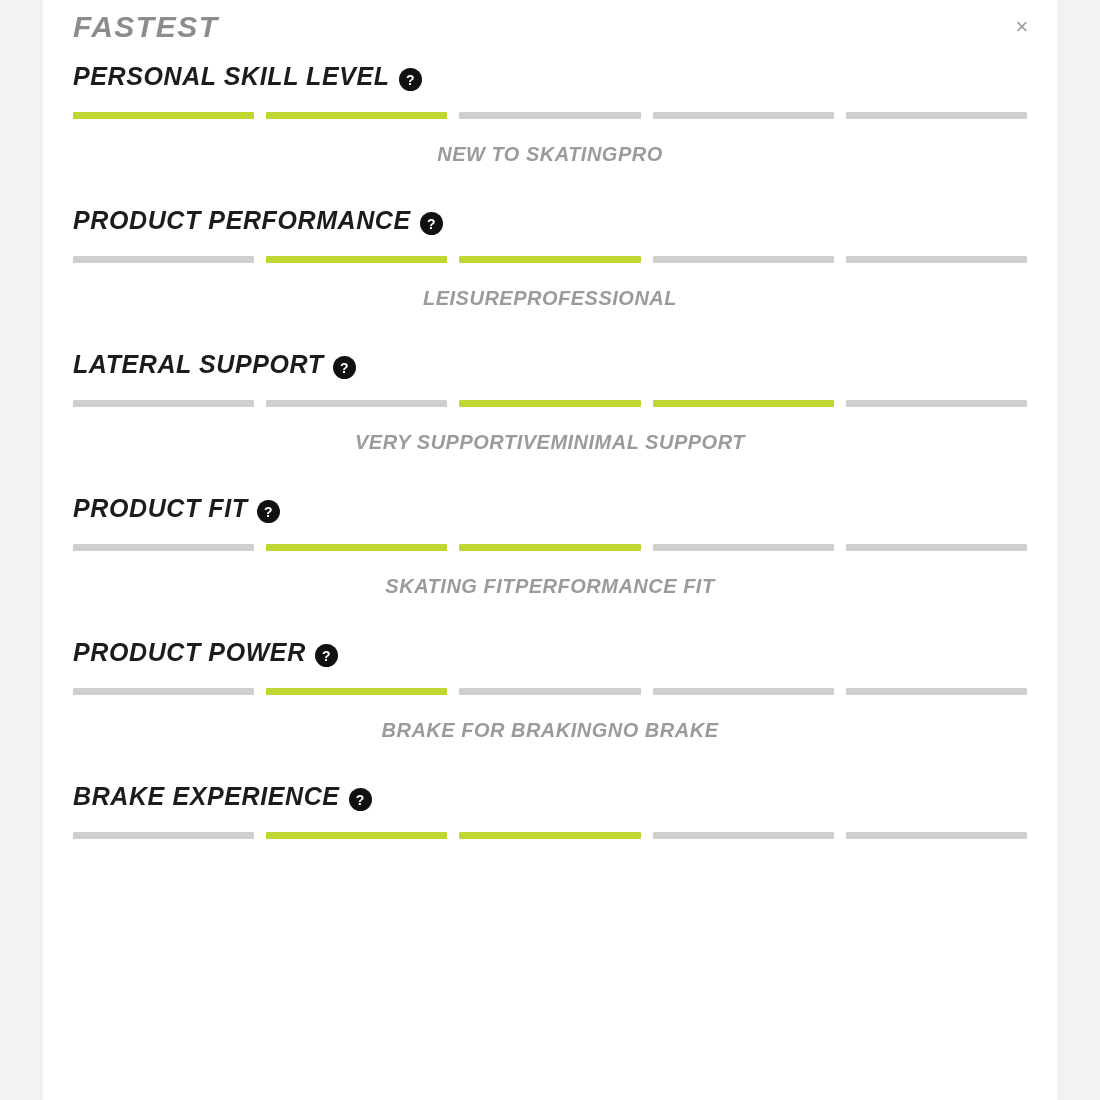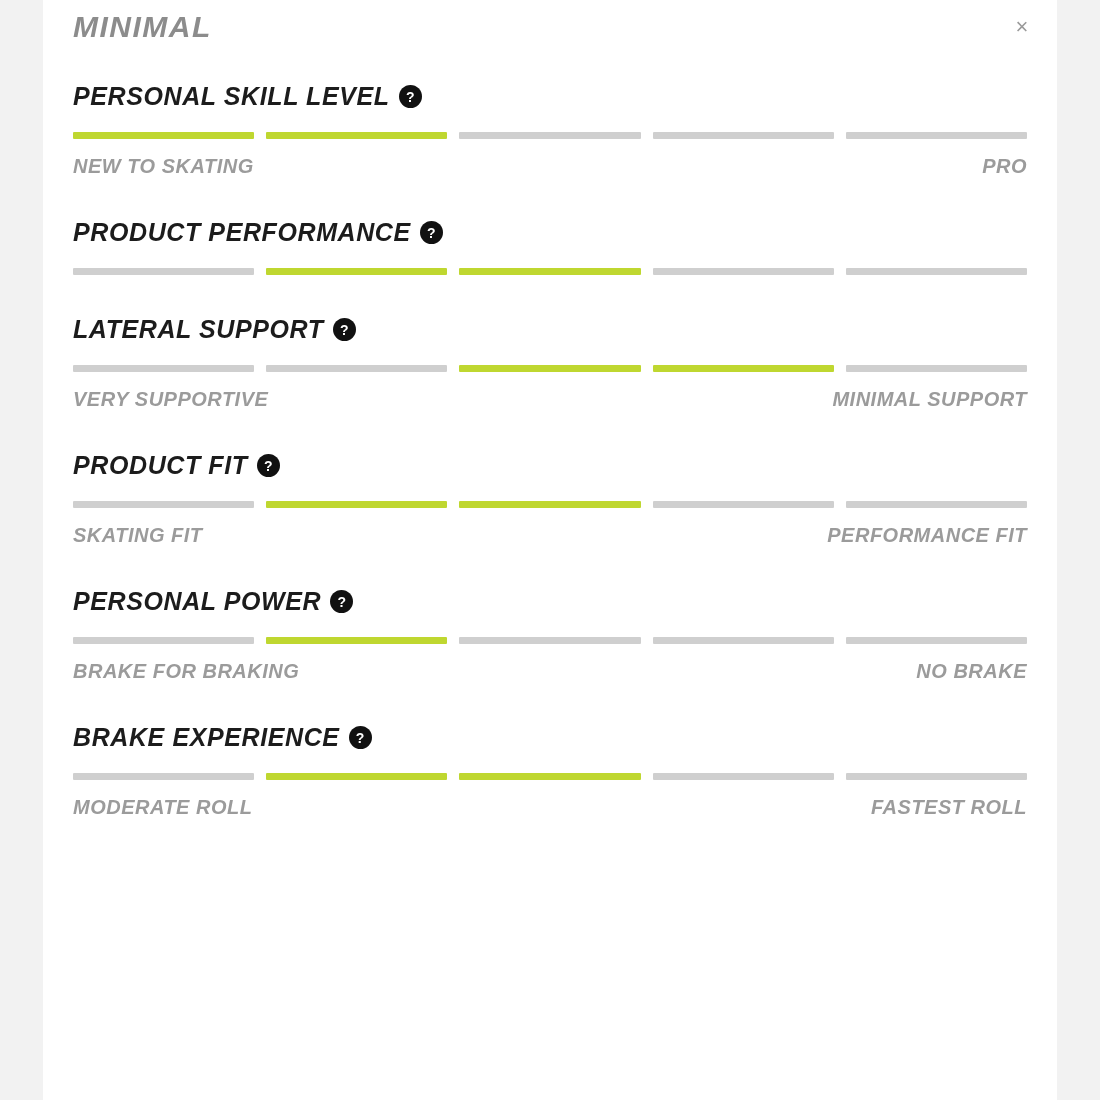--- a/index.html
+++ b/index.html
@@ -52,24 +52,23 @@
     font-family: "Liberation Sans", sans-serif;
   }
   .attr-list {
     padding: 0 30px;
   }
   .attr {
     margin-bottom: 40px;
   }
   .attr-head {
     display: flex;
-    align-items: flex-start;
+    align-items: flex-end;
     gap: 9px;
     margin-bottom: 21px;
-    margin-top: 20px;
   }
   .attr-label {
     font-size: 25px;
     font-weight: bold;
     font-style: italic;
     letter-spacing: 0.6px;
     color: #1c1c1c;
     white-space: nowrap;
   }
   .help-icon {
@@ -97,40 +96,40 @@
     height: 7px;
     background: #cfcfcf;
     border-radius: 1px;
     cursor: pointer;
   }
   .seg.on {
     background: #bfd730;
   }
   .scale-row {
     display: flex;
-    justify-content: space-between;
-    margin-top: 16px;
+    justify-content: center;
+    margin-top: 24px;
   }
   .scale-end {
     font-size: 20px;
     font-style: italic;
     font-weight: bold;
     letter-spacing: 0.5px;
     color: #9b9b9b;
   }
   .scale-end.right {
     text-align: right;
   }
 </style>
 </head>
 <body>
 
 <div class="panel">
   <div class="panel-header">
-    <div class="panel-title">MINIMAL</div>
+    <div class="panel-title">FASTEST</div>
     <button class="close-btn">×</button>
   </div>
   <div class="attr-list">
       <div class="attr">
         <div class="attr-head">
           <span class="attr-label">PERSONAL SKILL LEVEL</span>
           <span class="help-icon">?</span>
         </div>
         <div class="segments">
           <div class="seg on"></div>
@@ -149,20 +148,24 @@
           <span class="attr-label">PRODUCT PERFORMANCE</span>
           <span class="help-icon">?</span>
         </div>
         <div class="segments">
           <div class="seg"></div>
           <div class="seg on"></div>
           <div class="seg on"></div>
           <div class="seg"></div>
           <div class="seg"></div>
         </div>
+        <div class="scale-row">
+          <div class="scale-end">LEISURE</div>
+          <div class="scale-end right">PROFESSIONAL</div>
+        </div>
       </div>
       <div class="attr">
         <div class="attr-head">
           <span class="attr-label">LATERAL SUPPORT</span>
           <span class="help-icon">?</span>
         </div>
         <div class="segments">
           <div class="seg"></div>
           <div class="seg"></div>
           <div class="seg on"></div>
@@ -186,21 +189,21 @@
           <div class="seg"></div>
           <div class="seg"></div>
         </div>
         <div class="scale-row">
           <div class="scale-end">SKATING FIT</div>
           <div class="scale-end right">PERFORMANCE FIT</div>
         </div>
       </div>
       <div class="attr">
         <div class="attr-head">
-          <span class="attr-label">PERSONAL POWER</span>
+          <span class="attr-label">PRODUCT POWER</span>
           <span class="help-icon">?</span>
         </div>
         <div class="segments">
           <div class="seg"></div>
           <div class="seg on"></div>
           <div class="seg"></div>
           <div class="seg"></div>
           <div class="seg"></div>
         </div>
         <div class="scale-row">
@@ -212,20 +215,16 @@
         <div class="attr-head">
           <span class="attr-label">BRAKE EXPERIENCE</span>
           <span class="help-icon">?</span>
         </div>
         <div class="segments">
           <div class="seg"></div>
           <div class="seg on"></div>
           <div class="seg on"></div>
           <div class="seg"></div>
           <div class="seg"></div>
-        </div>
-        <div class="scale-row">
-          <div class="scale-end">MODERATE ROLL</div>
-          <div class="scale-end right">FASTEST ROLL</div>
         </div>
       </div>
     </div>
 </div>
 
 </body></html>

